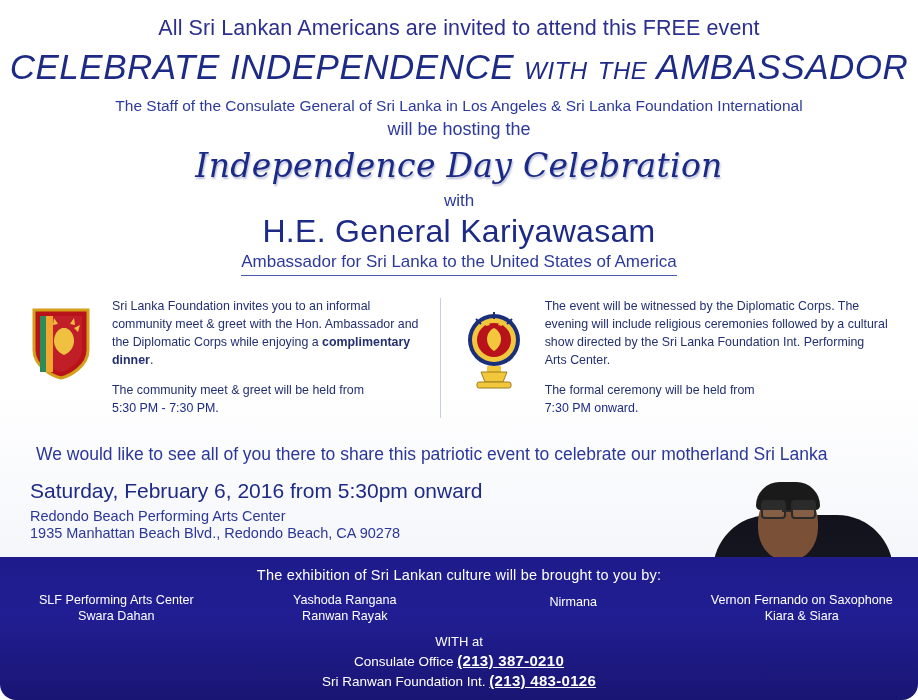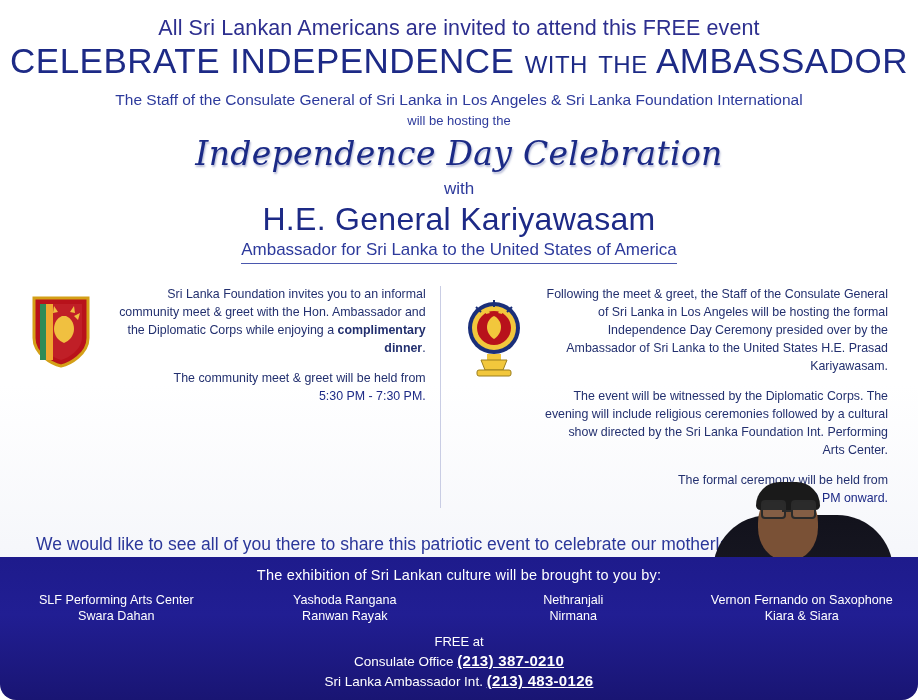--- a/index.html
+++ b/index.html
@@ -26,37 +26,39 @@
   .header {
     text-align: center;
     padding-top: 16px;
   }
   .line-invite {
     font-size: 21.5px;
     color: #2d2f8f;
     letter-spacing: 0.1px;
   }
   .line-celebrate {
+    margin-top: 6px;
     font-size: 35px;
     color: #1d2a86;
     letter-spacing: 0.5px;
     white-space: nowrap;
+    font-style: italic;
   }
   .line-celebrate .small-word {
     font-size: 24px;
     letter-spacing: 0.5px;
   }
   .line-staff {
     margin-top: 10px;
     font-size: 15.5px;
     color: #2d3a9c;
   }
   .line-hosting {
     margin-top: 4px;
-    font-size: 13px;
+    font-size: 18px;
     color: #2d3a9c;
   }
   .line-script {
     margin-top: 6px;
     font-family: "DejaVu Serif", serif;
     font-style: italic;
     font-weight: normal;
     font-size: 33px;
     color: #1b2a86;
     text-shadow: 1px 2px 2px rgba(120,130,180,0.55);
@@ -108,21 +110,20 @@
     padding-top: 8px;
   }
   .col-text {
     flex: 1 1 auto;
     font-size: 12.4px;
     line-height: 1.45;
     color: #23306f;
   }
   .col-text p {
     margin: 0 0 12px 0;
-    text-align: right;
   }
   .col-text p.last {
     margin-bottom: 0;
   }
   .col-text b {
     font-weight: bold;
   }
   .time-strong {
     color: #1d2a86;
   }
@@ -376,21 +377,20 @@
               <line x1="13" y1="13" x2="18" y2="18"></line>
               <line x1="49" y1="13" x2="44" y2="18"></line>
             </g>
             <rect x="24" y="60" width="14" height="6" fill="#f2c73c"></rect>
             <path d="M18 66 H44 L40 76 H22 Z" fill="#f2c73c" stroke="#9b7f1e"></path>
             <rect x="14" y="76" width="34" height="6" rx="2" fill="#f2c73c" stroke="#9b7f1e"></rect>
           </svg>
         </div>
       </div>
       <div class="col-text">
-        <p>Following the meet &amp; greet, the Staff of the Consulate General of Sri Lanka in Los Angeles will be hosting the formal Independence Day Ceremony presided over by the Ambassador of Sri Lanka to the United States H.E. Prasad Kariyawasam.</p>
         <p>The event will be witnessed by the Diplomatic Corps.  The evening will include religious ceremonies followed by a cultural show directed by the Sri Lanka Foundation Int. Performing Arts Center.</p>
         <p class="last">
           <span>The formal ceremony will be held from</span><br>
           <span class="time-strong">7:30 PM onward.</span>
         </p>
       </div>
     </div>
   </div>
 
   <div class="patriotic">We would like to see all of you there to share this patriotic event to celebrate our motherland Sri Lanka</div>
@@ -422,35 +422,34 @@
     <div class="performers">
       <div class="performer">
         <span class="p1">SLF Performing Arts Center</span>
         <span class="p2">Swara Dahan</span>
       </div>
       <div class="performer">
         <span class="p1">Yashoda Rangana</span>
         <span class="p2">Ranwan Rayak</span>
       </div>
       <div class="performer">
-        <span class="p1">Nethranjali</span>
         <span class="p2">Nirmana</span>
       </div>
       <div class="performer">
         <span class="p1">Vernon Fernando on Saxophone</span>
         <span class="p2">Kiara &amp; Siara</span>
       </div>
     </div>
 
     <div class="rsvp">
-      <div>FREE at</div>
+      <div>WITH at</div>
       <div class="rsvp-row">
         <span>Consulate Office</span>
         <span class="phone">(213) 387-0210</span>
       </div>
       <div class="rsvp-row">
-        <span>Sri Lanka Ambassador Int.</span>
+        <span>Sri Ranwan Foundation Int.</span>
         <span class="phone">(213) 483-0126</span>
       </div>
     </div>
   </div>
 
 </div>
 
 </body></html>

